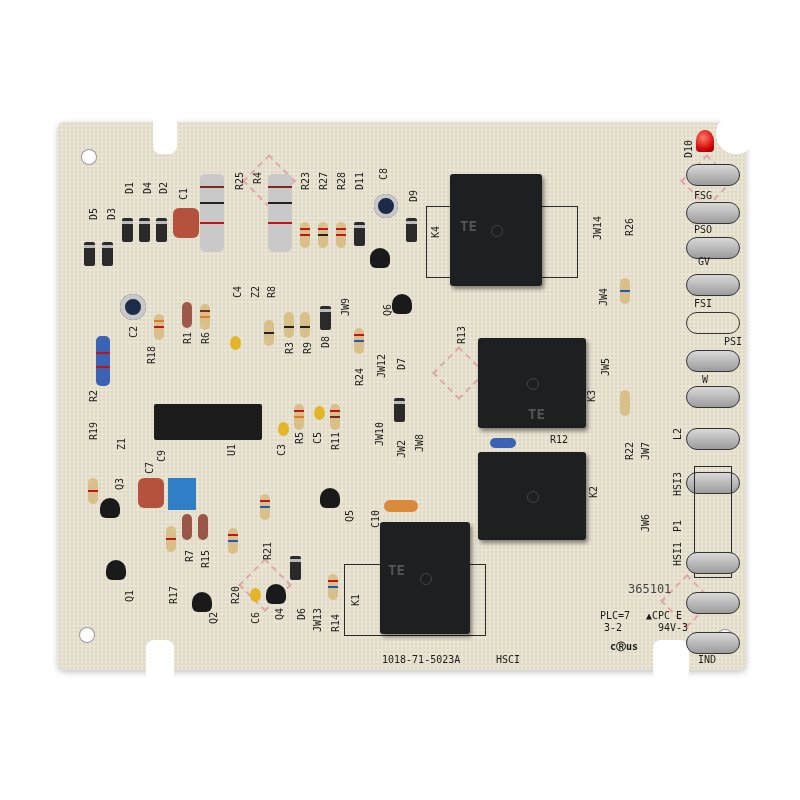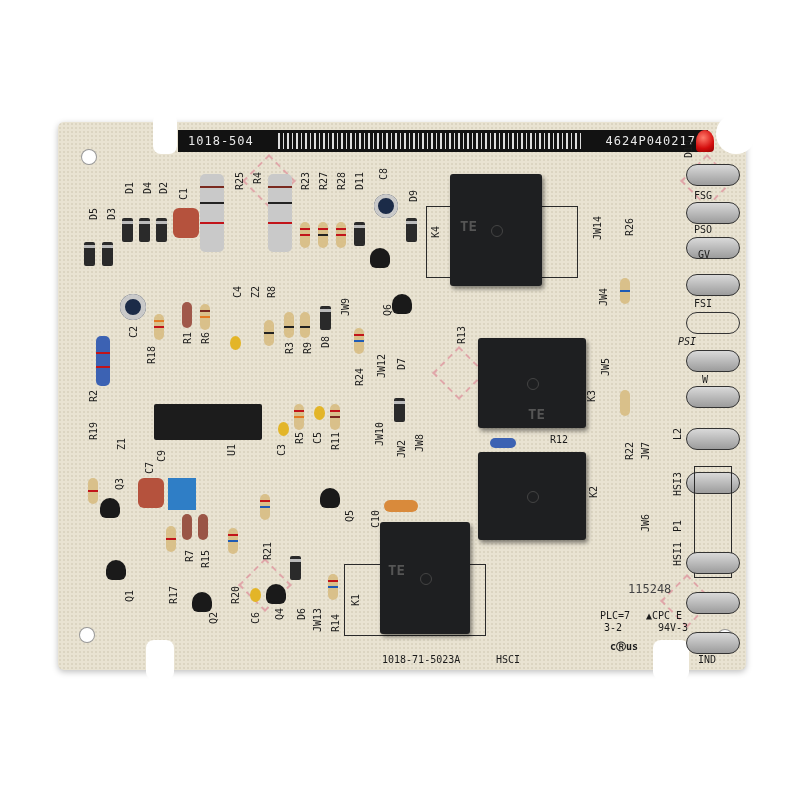--- a/index.html
+++ b/index.html
@@ -39,45 +39,40 @@
 <div class="board">
 
   <div class="notch" style="left:95px;top:-8px;width:24px;height:40px;"></div>
   <div class="notch" style="left:658px;top:-8px;width:40px;height:40px;border-radius:20px;"></div>
   <div class="notch" style="left:88px;top:518px;width:28px;height:40px;"></div>
   <div class="notch" style="left:595px;top:518px;width:36px;height:40px;"></div>
   <div class="hole" style="left:24px;top:28px;"></div>
   <div class="hole" style="left:22px;top:506px;"></div>
   <div class="hole" style="left:660px;top:508px;"></div>
 
-  <div class="topbar">
-    <span class="pn">1018-504</span>
-    <div class="barcode"></div>
-    <span class="sn">4624P040217</span>
-  </div>
 
   <div class="pink" style="left:192px;top:40px;"></div>
   <div class="pink" style="left:630px;top:40px;"></div>
   <div class="pink" style="left:382px;top:232px;"></div>
   <div class="pink" style="left:188px;top:444px;"></div>
   <div class="pink" style="left:610px;top:460px;"></div>
 
   <div class="led" style="left:638px;top:8px;"></div>
   <span class="vlbl" style="left:625px;top:18px;">D10</span>
 
   <div class="term" style="left:628px;top:42px;"></div>
   <span class="lbl" style="left:636px;top:68px;">FSG</span>
   <div class="term" style="left:628px;top:80px;"></div>
   <span class="lbl" style="left:636px;top:102px;">PSO</span>
   <div class="term" style="left:628px;top:115px;"></div>
-  <span class="lbl" style="left:640px;top:127px;">GV</span>
+  <span class="lbl" style="left:640px;top:134px;">GV</span>
   <div class="term" style="left:628px;top:152px;"></div>
   <span class="lbl" style="left:636px;top:176px;">FSI</span>
   <div class="term empty" style="left:628px;top:190px;"></div>
-  <span class="lbl" style="left:620px;top:214px;font-style:italic;">PSI</span>
+  <span class="lbl" style="left:666px;top:214px;">PSI</span>
   <div class="term" style="left:628px;top:228px;"></div>
   <span class="lbl" style="left:644px;top:252px;">W</span>
   <div class="term" style="left:628px;top:264px;"></div>
   <span class="vlbl" style="left:614px;top:306px;">L2</span>
   <div class="term" style="left:628px;top:306px;"></div>
   <span class="vlbl" style="left:614px;top:350px;">HSI3</span>
   <div class="term" style="left:628px;top:350px;"></div>
   <div class="outline" style="left:636px;top:344px;width:36px;height:110px;"></div>
   <span class="vlbl" style="left:614px;top:398px;">P1</span>
   <span class="vlbl" style="left:614px;top:420px;">HSI1</span>
@@ -289,21 +284,21 @@
   <span class="vlbl" style="left:172px;top:464px;">R20</span>
   <span class="vlbl" style="left:192px;top:490px;">C6</span>
   <span class="vlbl" style="left:204px;top:420px;">R21</span>
   <span class="vlbl" style="left:216px;top:486px;">Q4</span>
   <span class="vlbl" style="left:238px;top:486px;">D6</span>
   <span class="vlbl" style="left:254px;top:486px;">JW13</span>
   <span class="vlbl" style="left:272px;top:492px;">R14</span>
   <span class="vlbl" style="left:286px;top:388px;">Q5</span>
   <span class="vlbl" style="left:312px;top:388px;">C10</span>
 
-  <span class="lbl" style="left:570px;top:460px;font-size:12px;color:#444;">115248</span>
+  <span class="lbl" style="left:570px;top:460px;font-size:12px;color:#444;">365101</span>
   <span class="lbl" style="left:542px;top:488px;">PLC=7</span>
   <span class="lbl" style="left:546px;top:500px;">3-2</span>
   <span class="lbl" style="left:588px;top:488px;">▲CPC E</span>
   <span class="lbl" style="left:600px;top:500px;">94V-3</span>
   <span class="lbl" style="left:552px;top:518px;font-weight:bold;">cⓇus</span>
   <span class="lbl" style="left:324px;top:532px;">1018-71-5023A</span>
   <span class="lbl" style="left:438px;top:532px;">HSCI</span>
 </div>
 
 </body></html>

